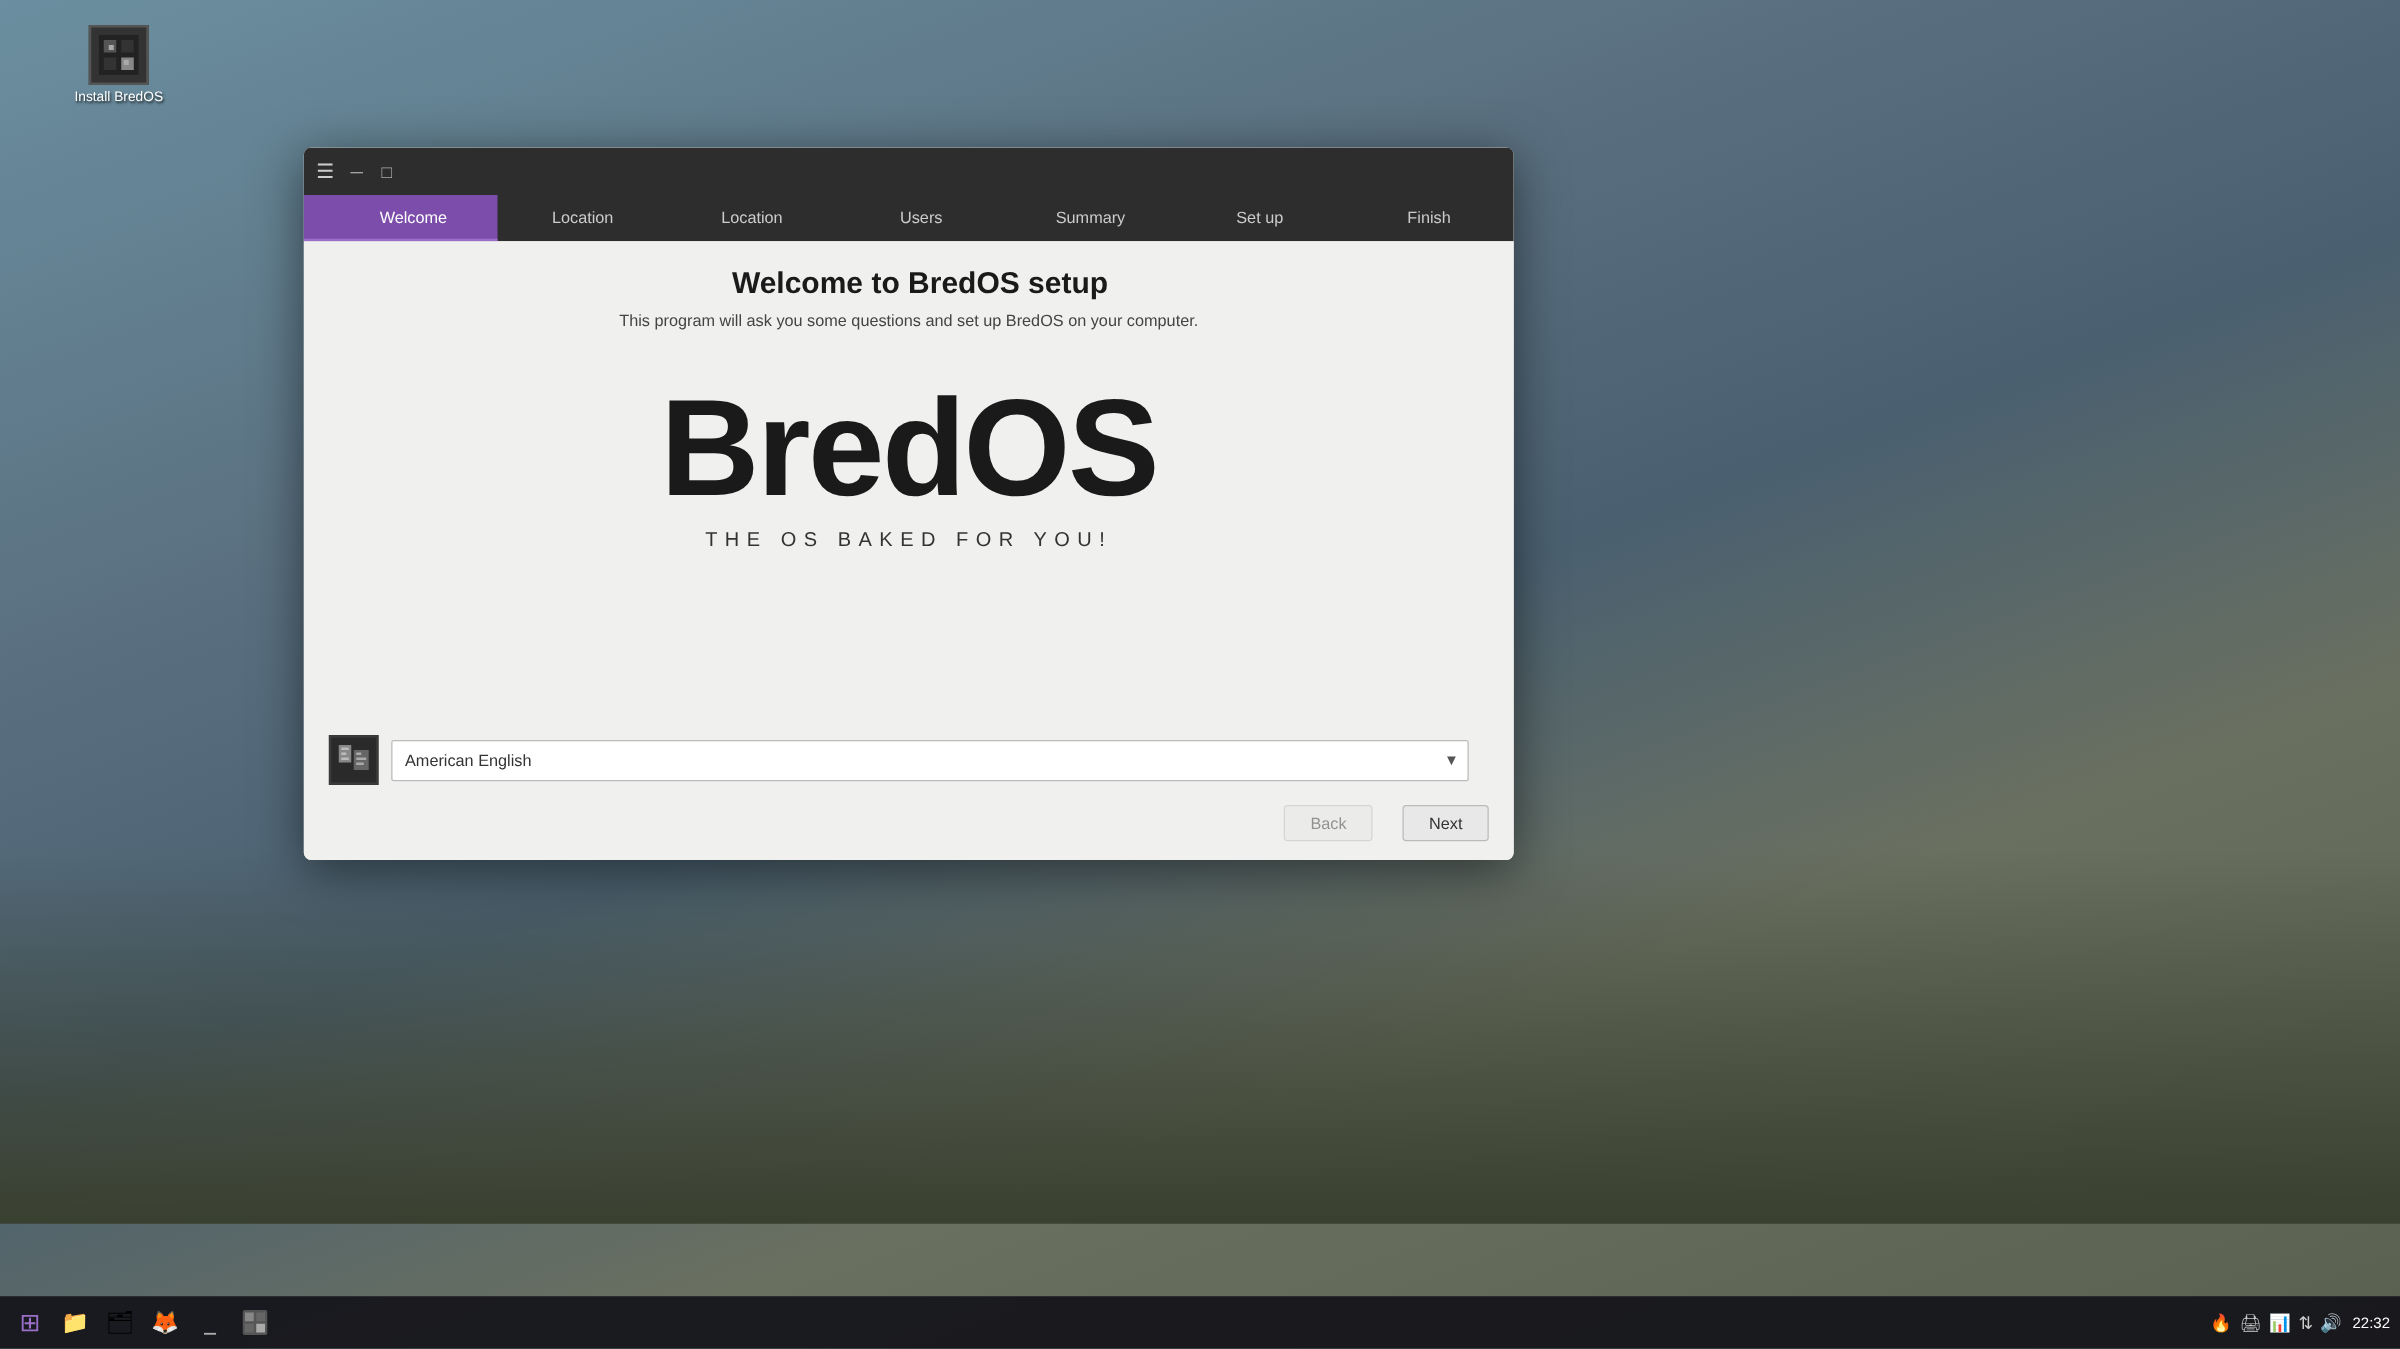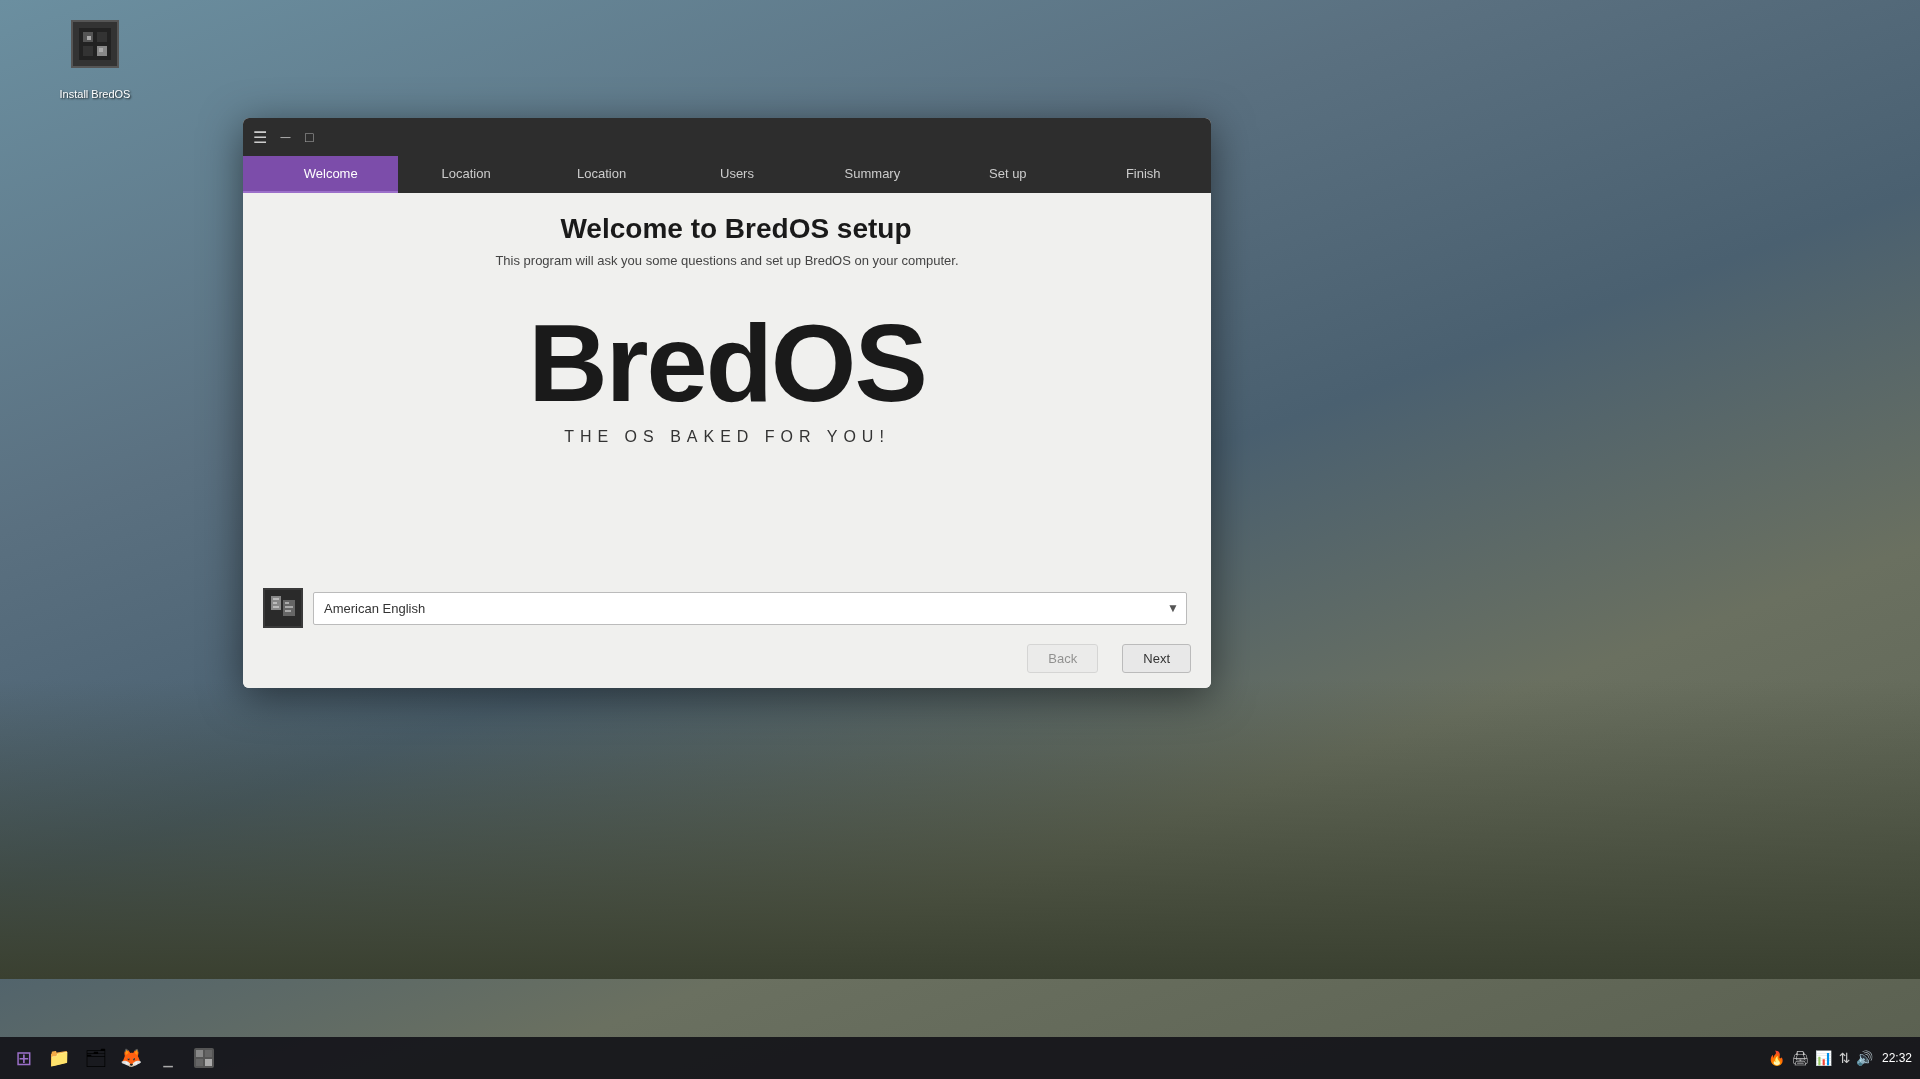--- a/index.html
+++ b/index.html
@@ -48,21 +48,21 @@
       border: 2px solid #555;
       display: flex;
       align-items: center;
       justify-content: center;
       font-size: 20px;
     }
     .desktop-icon-label {
       color: white;
       font-size: 11px;
       text-align: center;
-      margin-top: 20px;
+      margin-top: 4px;
       text-shadow: 1px 1px 2px rgba(0,0,0,0.8);
     }
 
     
     .taskbar {
       position: absolute;
       bottom: 0;
       left: 0;
       right: 0;
       height: 42px;
@@ -186,21 +186,21 @@
       flex: 1;
       background: #f0f0ee;
       display: flex;
       flex-direction: column;
       align-items: center;
       padding: 20px;
       position: relative;
     }
 
     .welcome-title {
-      font-size: 28px;
+      font-size: 24px;
       font-weight: 700;
       color: #1a1a1a;
       margin-bottom: 8px;
       margin-left: 18px;
     }
 
     .welcome-subtitle {
       font-size: 13px;
       color: #444;
       margin-bottom: 10px;
@@ -222,21 +222,21 @@
       letter-spacing: 6px;
       text-transform: uppercase;
       margin-bottom: 30px;
     }
 
     
     .lang-selector-area {
       position: absolute;
       bottom: 60px;
       left: 20px;
-      right: 24px;
+      right: 36px;
       display: flex;
       align-items: center;
       gap: 10px;
     }
 
     .lang-select-wrapper {
       flex: 1;
       position: relative;
     }
 

